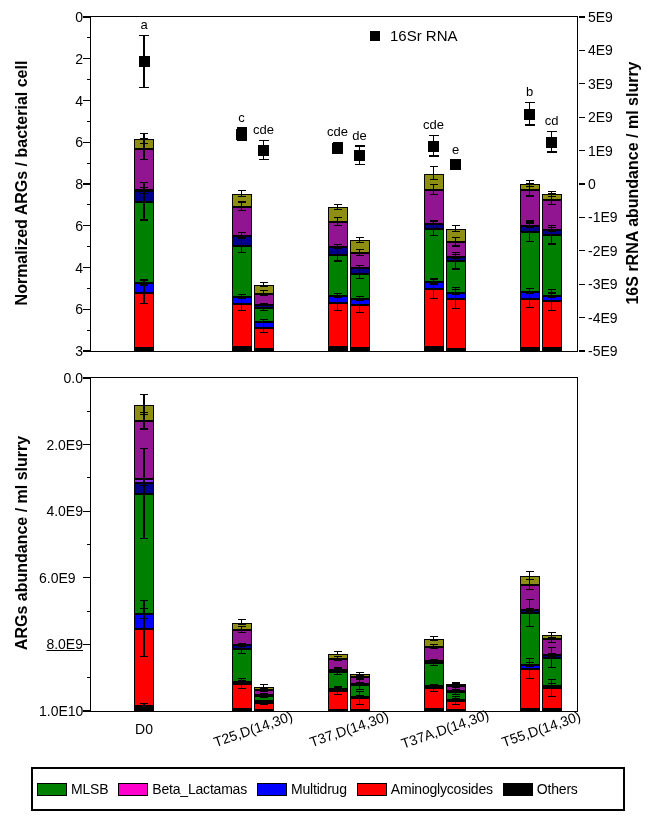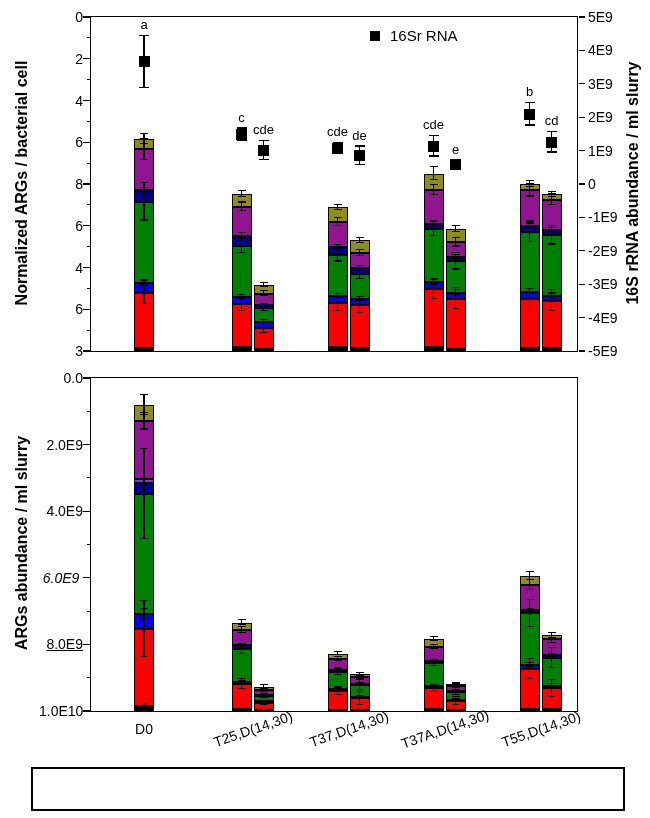--- a/index.html
+++ b/index.html
@@ -365,21 +365,21 @@
   <div class="ylab" style="left:633px;top:183px;">16S rRNA abundance / ml slurry</div>
 
   <div class="plot" id="botPlot" style="left: 90px; top: 377px; width: 486px; height: 333px;">
       <div class="tick" style="left: -8px; bottom: 332.4px; width: 6.5px; height: 1.2px;"></div>
       <div class="ticklab" style="left: -52px; bottom: 326px; width: 44px; text-align: right;">0.0</div>
       <div class="tick" style="left: -8px; bottom: 265.8px; width: 6.5px; height: 1.2px;"></div>
       <div class="ticklab" style="left: -52px; bottom: 259.4px; width: 44px; text-align: right;">2.0E9</div>
       <div class="tick" style="left: -8px; bottom: 199.2px; width: 6.5px; height: 1.2px;"></div>
       <div class="ticklab" style="left: -52px; bottom: 192.8px; width: 44px; text-align: right;">4.0E9</div>
       <div class="tick" style="left: -8px; bottom: 132.6px; width: 6.5px; height: 1.2px;"></div>
-      <div class="ticklab" style="left: -52px; bottom: 126.2px; width: 44px; text-align: center; font-style: italic;">6.0E9</div>
+      <div class="ticklab" style="left: -52px; bottom: 126.2px; width: 44px; text-align: left;">6.0E9</div>
       <div class="tick" style="left: -8px; bottom: 66px; width: 6.5px; height: 1.2px;"></div>
       <div class="ticklab" style="left: -52px; bottom: 59.6px; width: 44px; text-align: right; text-decoration: underline;">8.0E9</div>
       <div class="tick" style="left: -8px; bottom: -0.6px; width: 6.5px; height: 1.2px;"></div>
       <div class="ticklab" style="left: -52px; bottom: -7px; width: 44px; text-align: right;">1.0E10</div>
       <div class="tick" style="left: -4.5px; bottom: 299.2px; width: 3px; height: 1px;"></div>
       <div class="tick" style="left: -4.5px; bottom: 232.6px; width: 3px; height: 1px;"></div>
       <div class="tick" style="left: -4.5px; bottom: 166px; width: 3px; height: 1px;"></div>
       <div class="tick" style="left: -4.5px; bottom: 99.4px; width: 3px; height: 1px;"></div>
       <div class="tick" style="left: -4.5px; bottom: 32.8px; width: 3px; height: 1px;"></div>
       <div class="seg" style="left: 43px; bottom: 0px; width: 20px; height: 5.328px; background: rgb(0, 0, 0);"></div>
@@ -613,14 +613,36 @@
       <div class="ebar-cap" style="left: 456.5px; bottom: 78.255px; width: 8px;"></div>
       <div class="xcat" style="left: 53px; top: 343px; transform: translateX(-50%);">D0</div>
       <div class="xcat" style="left: 161.5px; top: 343px; transform: translateX(-50%) rotate(-19deg);">T25,D(14,30)</div>
       <div class="xcat" style="left: 257.5px; top: 343px; transform: translateX(-50%) rotate(-19deg);">T37,D(14,30)</div>
       <div class="xcat" style="left: 353.5px; top: 343px; transform: translateX(-50%) rotate(-19deg);">T37A,D(14,30)</div>
       <div class="xcat" style="left: 449.5px; top: 343px; transform: translateX(-50%) rotate(-19deg);">T55,D(14,30)</div>
     </div>
   <div class="ylab" style="left:22px;top:543px;">ARGs abundance / ml slurry</div>
 
   <div id="legendbox">
+      <div class="legrow">
+        <div class="legitem">
+          <div class="legsw" style="background: rgb(0, 128, 0);"></div>
+          <div class="leglab">MLSB</div>
+        </div>
+        <div class="legitem">
+          <div class="legsw" style="background: rgb(255, 0, 204);"></div>
+          <div class="leglab">Beta_Lactamas</div>
+        </div>
+        <div class="legitem">
+          <div class="legsw" style="background: rgb(0, 0, 255);"></div>
+          <div class="leglab">Multidrug</div>
+        </div>
+        <div class="legitem">
+          <div class="legsw" style="background: rgb(255, 0, 0);"></div>
+          <div class="leglab">Aminoglycosides</div>
+        </div>
+        <div class="legitem">
+          <div class="legsw" style="background: rgb(0, 0, 0);"></div>
+          <div class="leglab">Others</div>
+        </div>
+      </div>
     </div>
 </div>
 
 </body></html>

